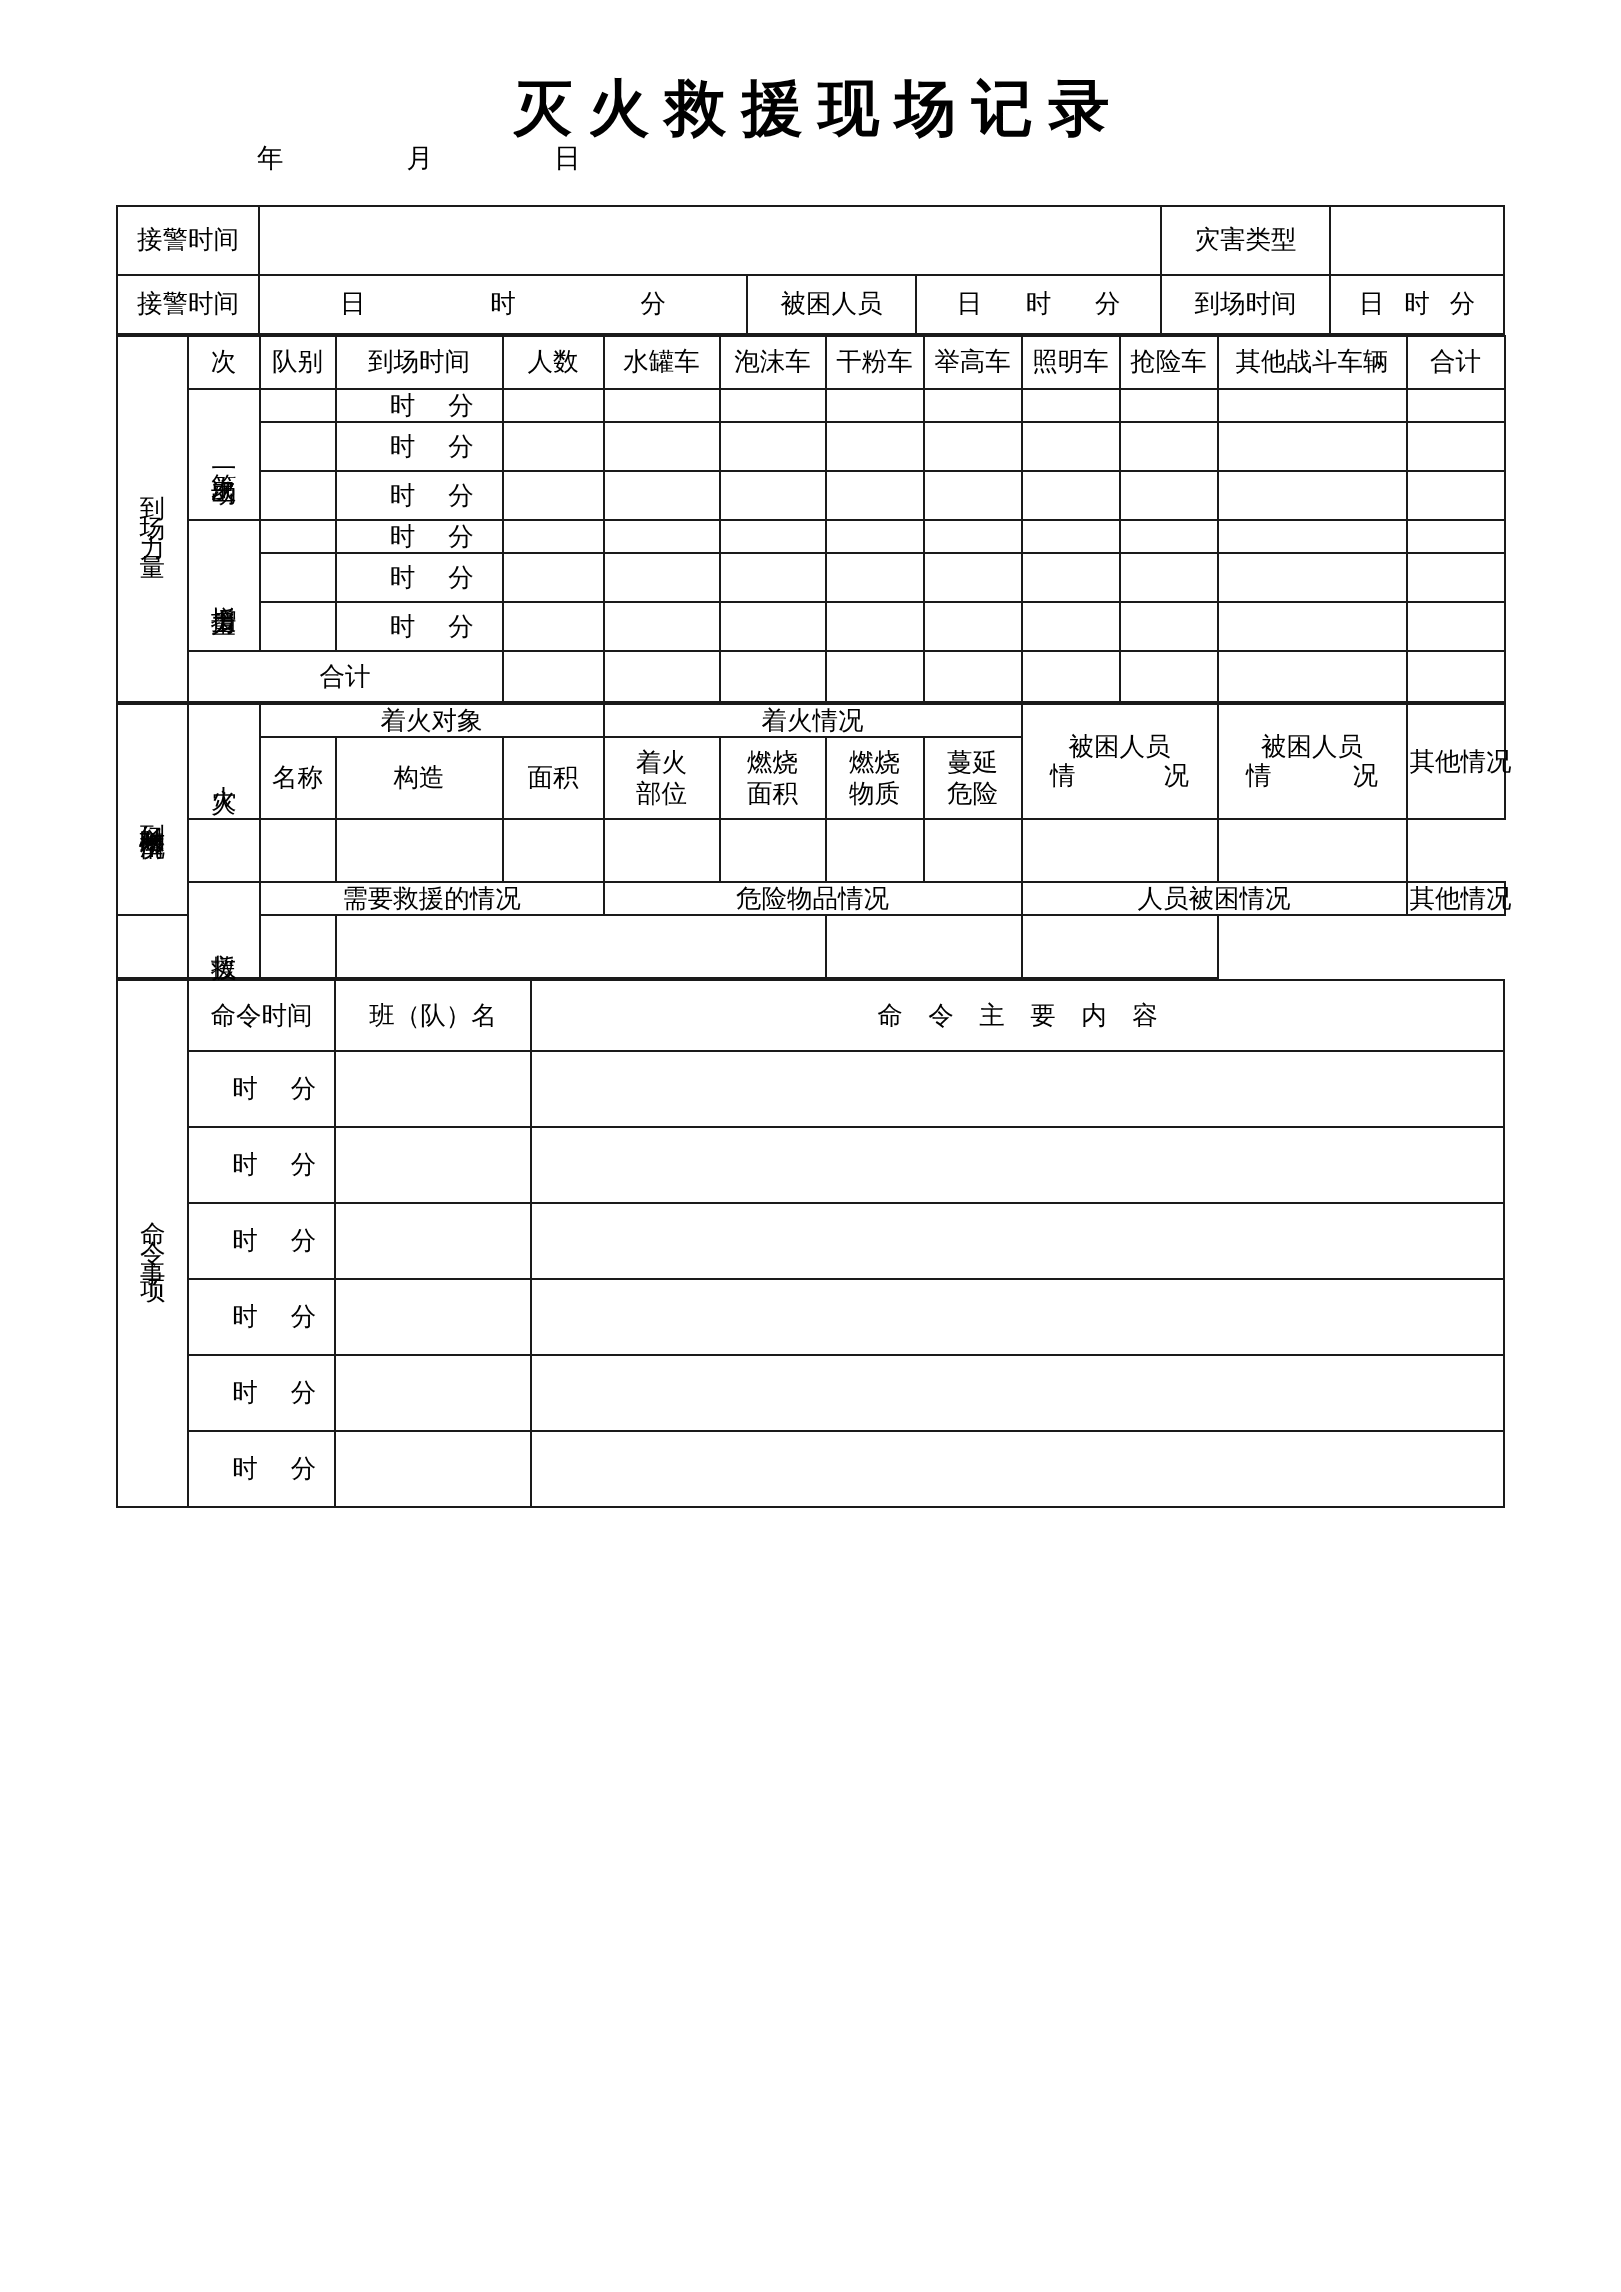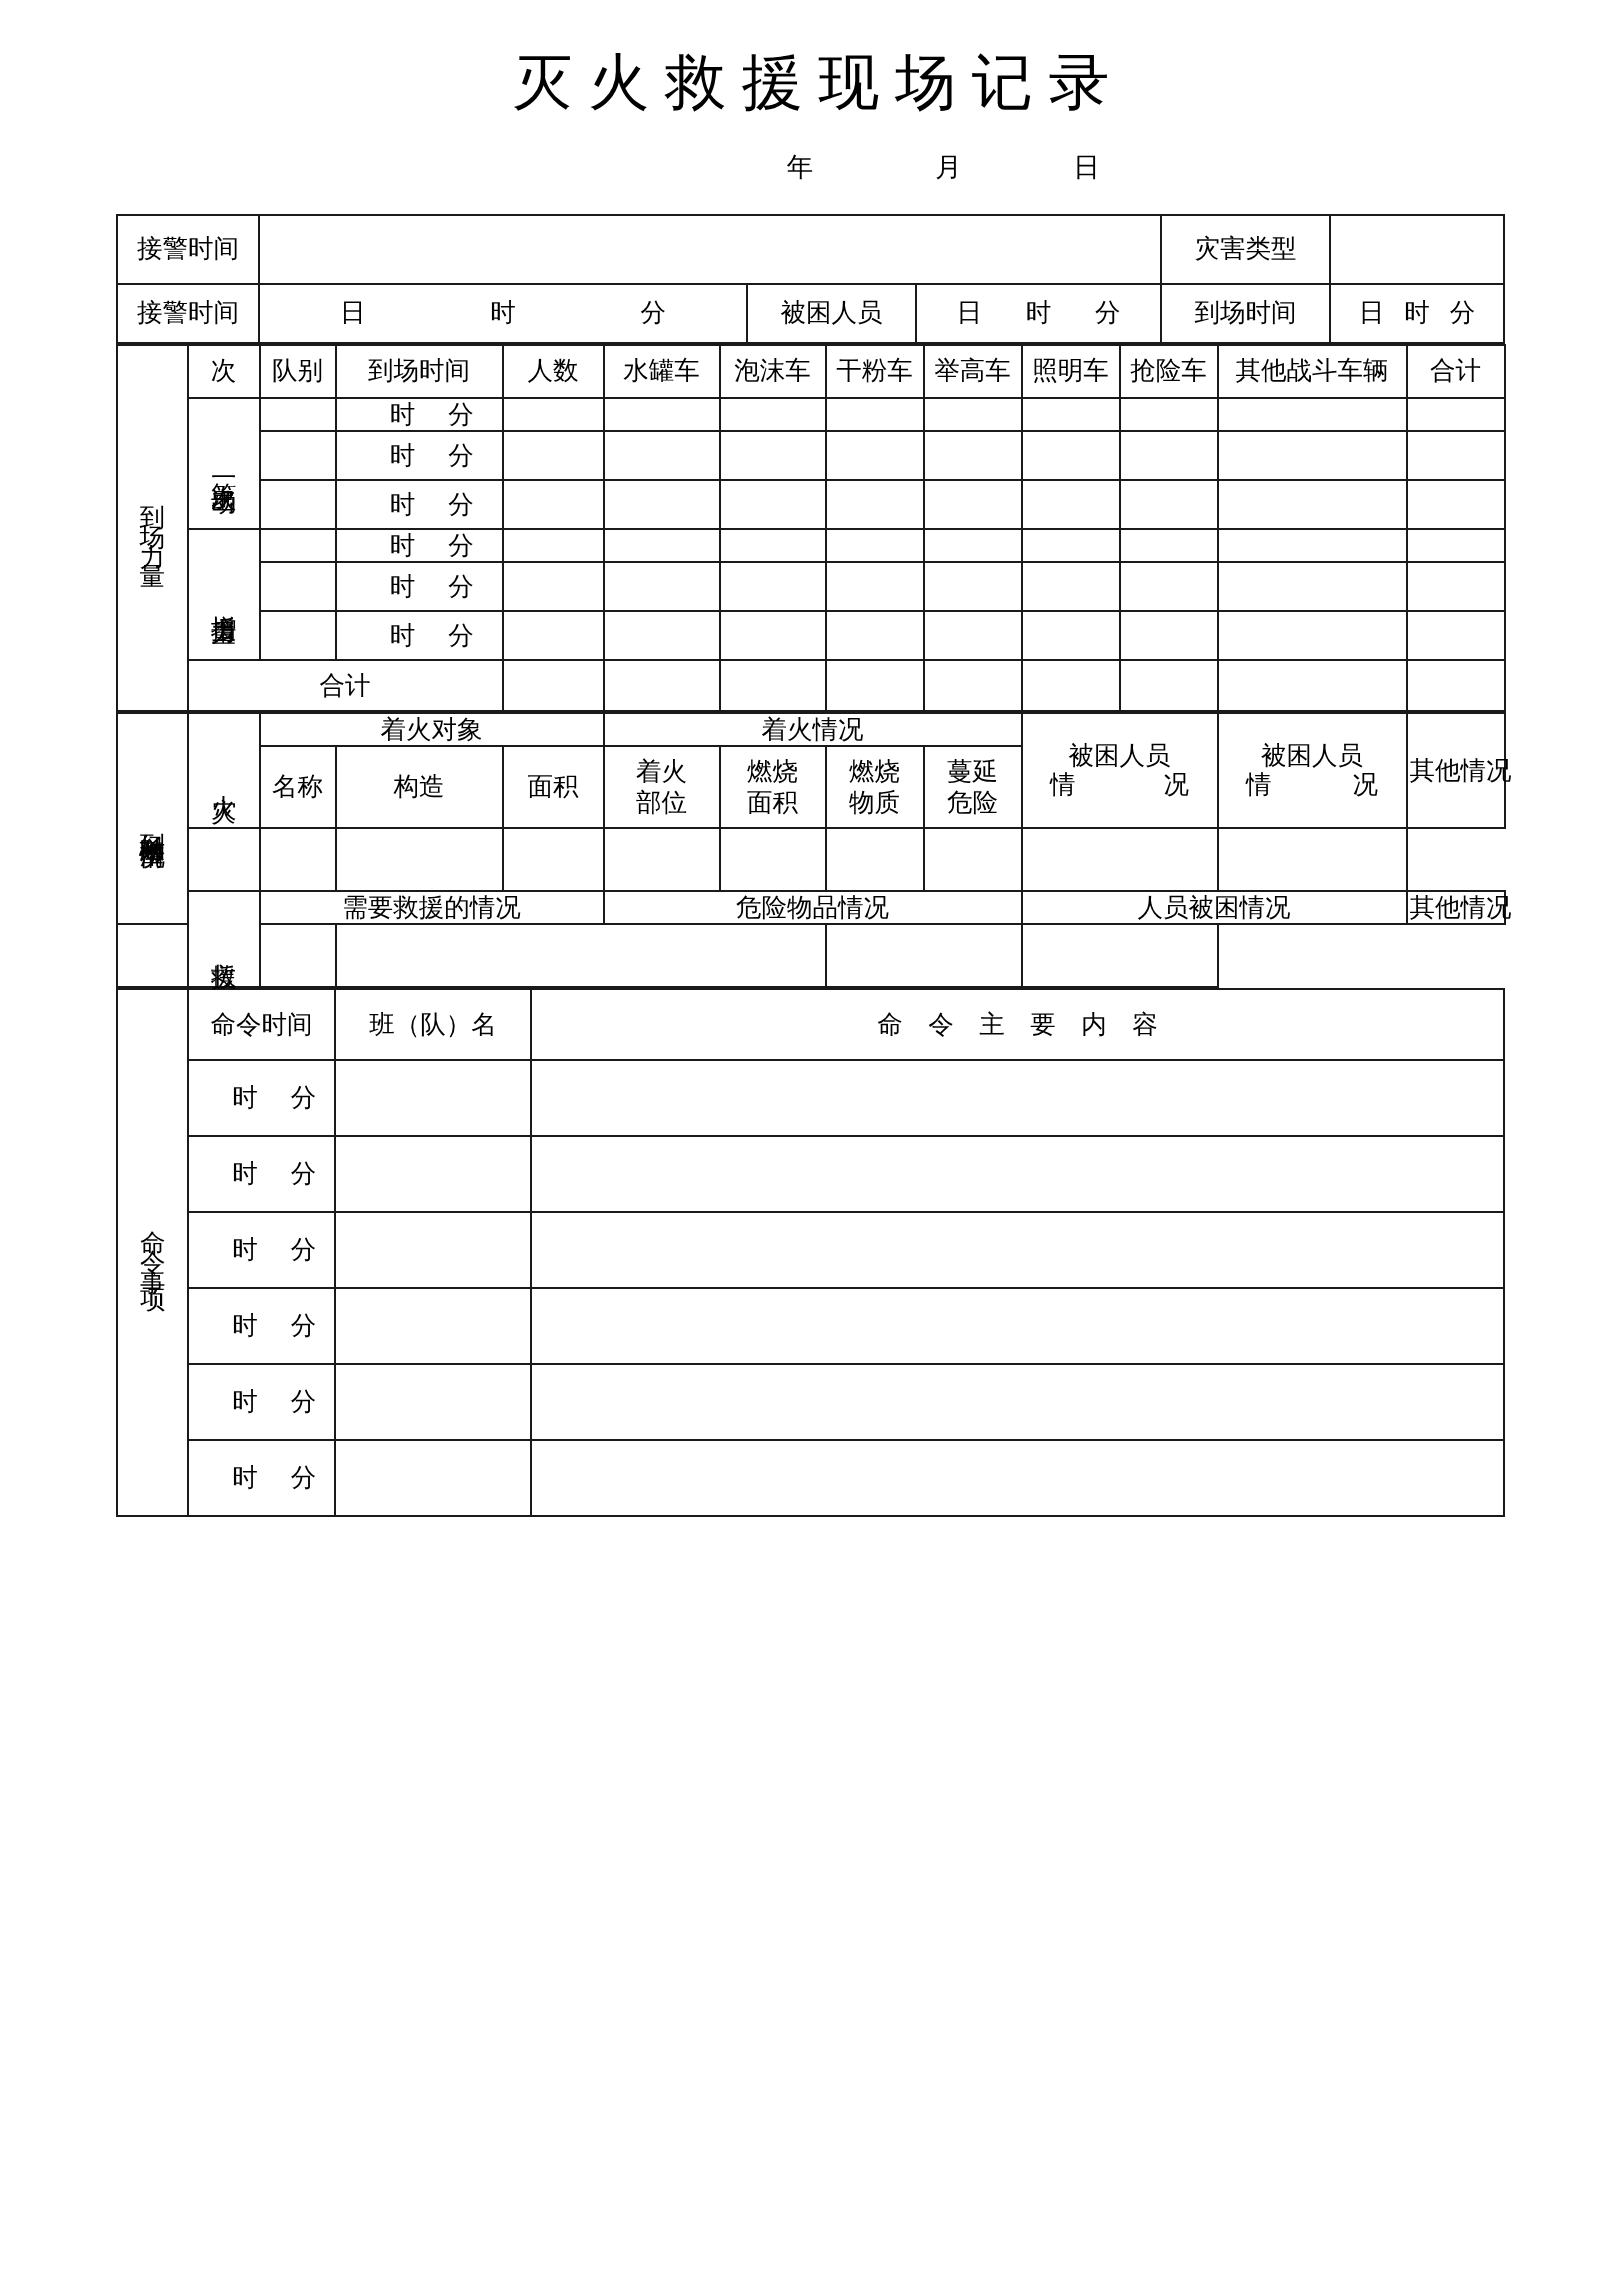--- a/index.html
+++ b/index.html
@@ -19,34 +19,32 @@
     position: relative;
     width: 1621px;
     height: 2293px;
     box-sizing: border-box;
   }
 
   
   .title {
     text-align: center;
     font-size: 61px;
-    font-weight: normal;
+    font-weight: bold;
     letter-spacing: 15.7px;
-    padding-top: 50px;
+    padding-top: 76px;
     padding-left: 15.7px;
     line-height: 1.05;
     font-family: "DejaVu Serif", "Liberation Serif", serif;
   }
   .datebar {
-    margin-top: 35px;
     padding-left: 257px;
     font-size: 26.5px;
     letter-spacing: 2px;
     height: 39px;
-    text-align: center;
   }
   .datebar span { display: inline-block; }
   .datebar .d-year { width: 139px; }
   .datebar .d-month { width: 137px; }
   .datebar .d-day { width: 118px; }
 
   
   table.frm {
     border-collapse: collapse;
     table-layout: fixed;

